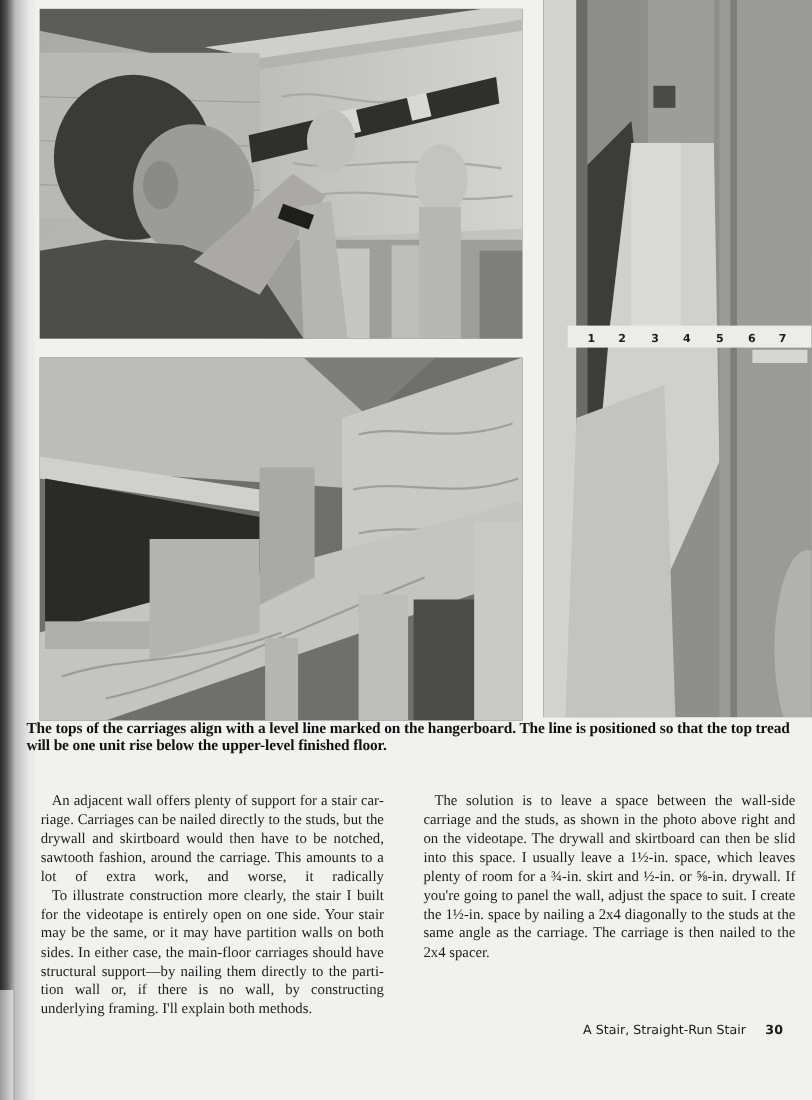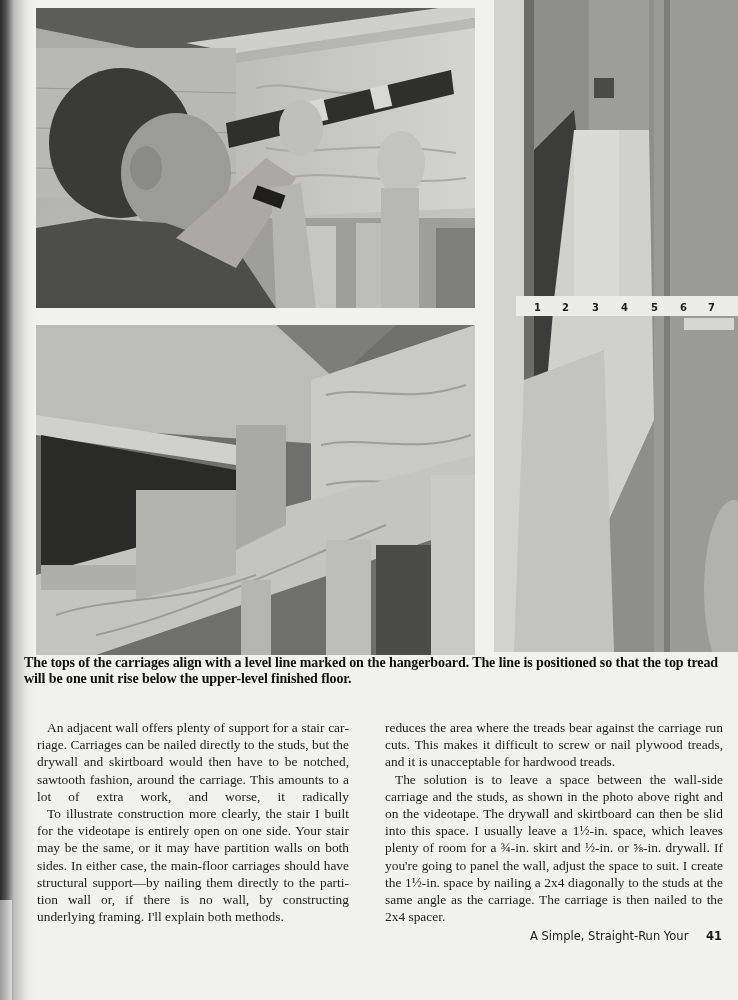--- a/index.html
+++ b/index.html
@@ -168,20 +168,19 @@
 </div>
 
 <div class="caption">The tops of the carriages align with a level line marked on the hangerboard. The line is positioned so that the top tread will be one unit rise below the upper-level finished floor.</div>
 
 <div class="col" id="col-left">
   <p style="text-align-last: justify;">An adjacent wall offers plenty of support for a stair car­riage. Carriages can be nailed directly to the studs, but the drywall and skirtboard would then have to be notched, sawtooth fashion, around the carriage. This amounts to a lot of extra work, and worse, it radically</p>
   <p>To illustrate construction more clearly, the stair I built for the videotape is entirely open on one side. Your stair may be the same, or it may have partition walls on both sides. In either case, the main-floor carriages should have structural support—by nailing them directly to the parti­tion wall or, if there is no wall, by constructing underlying framing. I'll explain both methods.</p>
 </div>
 
 <div class="col" id="col-right">
-  <p style="text-indent:0">reduces the area where the treads bear against the car­riage run cuts. This makes it difficult to screw or nail ply­wood treads, and it is unacceptable for hardwood treads.</p>
   <p>The solution is to leave a space between the wall-side carriage and the studs, as shown in the photo above right and on the videotape. The drywall and skirtboard can then be slid into this space. I usually leave a 1½-in. space, which leaves plenty of room for a ¾-in. skirt and ½-in. or ⅝-in. drywall. If you're going to panel the wall, adjust the space to suit. I create the 1½-in. space by nail­ing a 2x4 diagonally to the studs at the same angle as the carriage. The carriage is then nailed to the 2x4 spacer.</p>
 </div>
 
 <div class="footer">
-  <span>A Simple, Straight-Run Your</span>
-  <span class="page-num">41</span>
+  <span>A Stair, Straight-Run Stair</span>
+  <span class="page-num">30</span>
 </div>
 
 </body></html>

